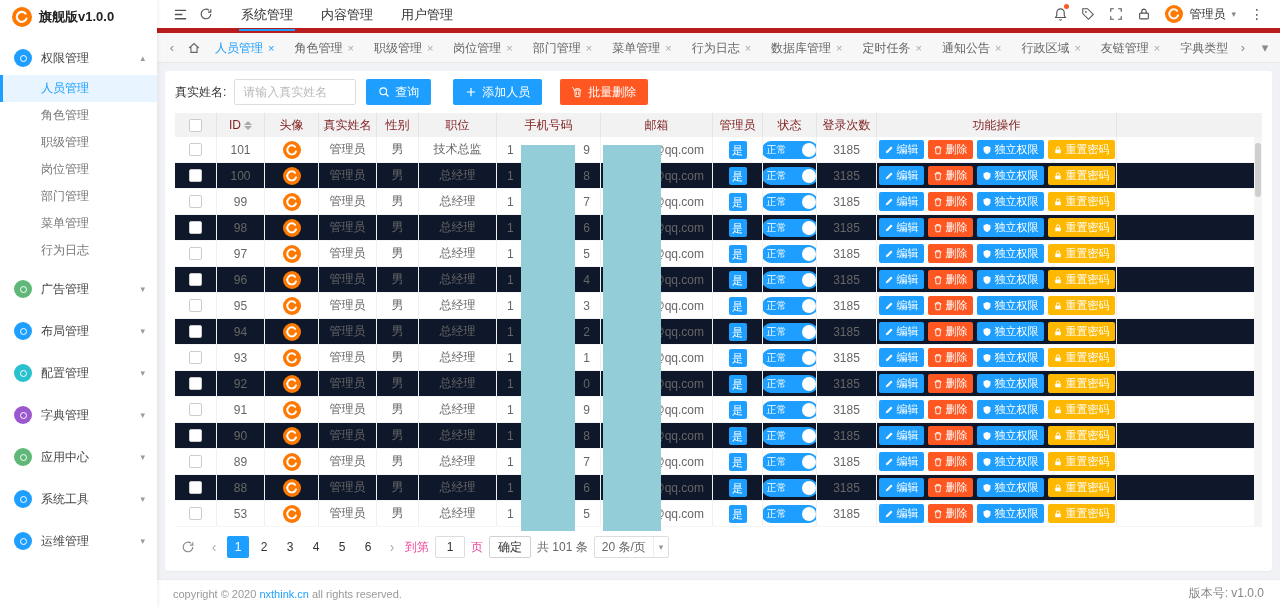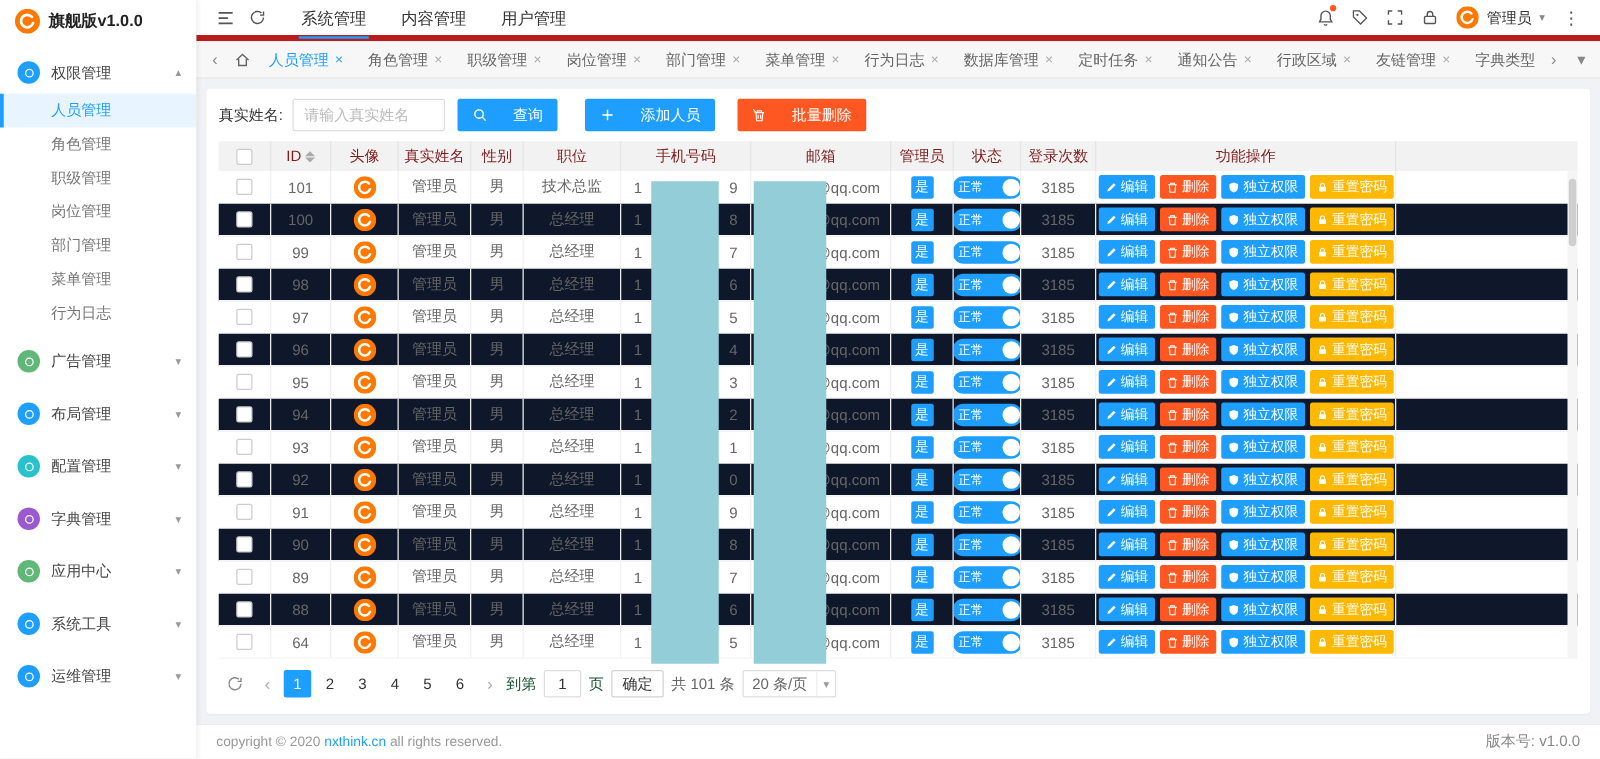--- a/index.html
+++ b/index.html
@@ -44,21 +44,21 @@
 .tab.active-text { color:var(--accent); }
 .tab.active-text .tab-x { color:var(--accent); }
 
 
 .content { flex:1; padding:8px; overflow:hidden; }
 .card { background:#fff; height:100%; border-radius:3px; padding:8px 10px; position:relative; box-shadow:0 1px 2px rgba(0,0,0,.04); }
 .toolbar { display:flex; align-items:center; margin-bottom:8px; }
 .toolbar-label { color:#333; margin-right:8px; white-space:nowrap; }
 .text-input { width:122px; height:26px; border:1px solid #ddd; border-radius:2px; padding:0 8px; font-size:12px; color:#333; outline:none; font-family:inherit; }
 .text-input::placeholder { color:#bbb; }
-.btn { height:26px; border:none; border-radius:2px; color:#fff; font-size:12px; padding:0 12px; display:inline-flex; align-items:center; gap:20px; cursor:pointer; font-family:inherit; white-space:nowrap; }
+.btn { height:26px; border:none; border-radius:2px; color:#fff; font-size:12px; padding:0 12px; display:inline-flex; align-items:center; gap:5px; cursor:pointer; font-family:inherit; white-space:nowrap; }
 .btn-blue { background:var(--accent); }
 .btn-red { background:var(--danger); }
 .btn-search { margin-left:10px; }
 .btn-add { margin-left:22px; }
 .btn-batch { margin-left:18px; }
 
 
 .table-wrap { position:relative; }
 .thead { display:flex; background:#f2f2f2; height:24px; }
 .th { display:flex; align-items:center; justify-content:center; border-right:1px solid #e4e4e4; color:#7f1d1d; }
@@ -91,21 +91,21 @@
 
 
 .pager { display:flex; align-items:center; gap:6px; margin-top:7px; color:#666; }
 .page-btn { min-width:22px; height:22px; line-height:22px; text-align:center; border-radius:2px; cursor:pointer; color:#333; padding:0 4px; }
 .page-btn.active { background:var(--accent); color:#fff; }
 .pg-arrow { color:#aaa; font-size:14px; width:14px; text-align:center; cursor:pointer; }
 .jump-input { width:30px; height:22px; border:1px solid #ddd; border-radius:2px; text-align:center; font-size:12px; font-family:inherit; color:#333; outline:none; }
 .confirm-btn { height:22px; border:1px solid #d2d2d2; background:#fff; border-radius:2px; padding:0 8px; font-size:12px; color:#333; cursor:pointer; font-family:inherit; }
 .size-select { height:22px; border:1px solid #ddd; border-radius:2px; display:inline-flex; align-items:center; padding:0 0 0 7px; cursor:pointer; color:#666; }
 .size-caret { color:#999; font-size:9px; border-left:1px solid #eee; padding:0 5px; margin-left:7px; align-self:stretch; display:flex; align-items:center; }
-.gray-txt { color:#14532d;text-align:right; }
+.gray-txt { color:#ec4899;text-align:right; }
 
 
 .footer { height:28px; background:#fff; border-top:1px solid #ececec; display:flex; align-items:center; justify-content:space-between; padding:0 16px; color:#999; font-size:11px; flex:none; }
 .footer-link { color:var(--accent); cursor:pointer;margin-top:39px; }
 .footer-right { font-size:12px; color:#888; }
 svg { display:block; }
 </style>
 </head>
 <body>
 
@@ -1270,21 +1270,21 @@
         <span>重置密码</span>
       </button>
     </div>
     <div class="td col-rest"></div>
   </div>
 
   <div class="tr">
     <div class="td col-check">
                 <span class="checkbox"></span>
               </div>
-    <div class="td col-id">64</div>
+    <div class="td col-id">53</div>
     <div class="td col-avatar">
       <span>
         <svg width="18" height="18" viewBox="0 0 20 20">
                     <circle cx="10" cy="10" r="10" fill="#FF7800"></circle>
                     <path d="M13.5 6.5a5 5 0 1 0 1 5" fill="none" stroke="#fff" stroke-width="2.2" stroke-linecap="round"></path>
                   </svg>
       </span>
     </div>
     <div class="td col-name">管理员</div>
     <div class="td col-gender">男</div>

